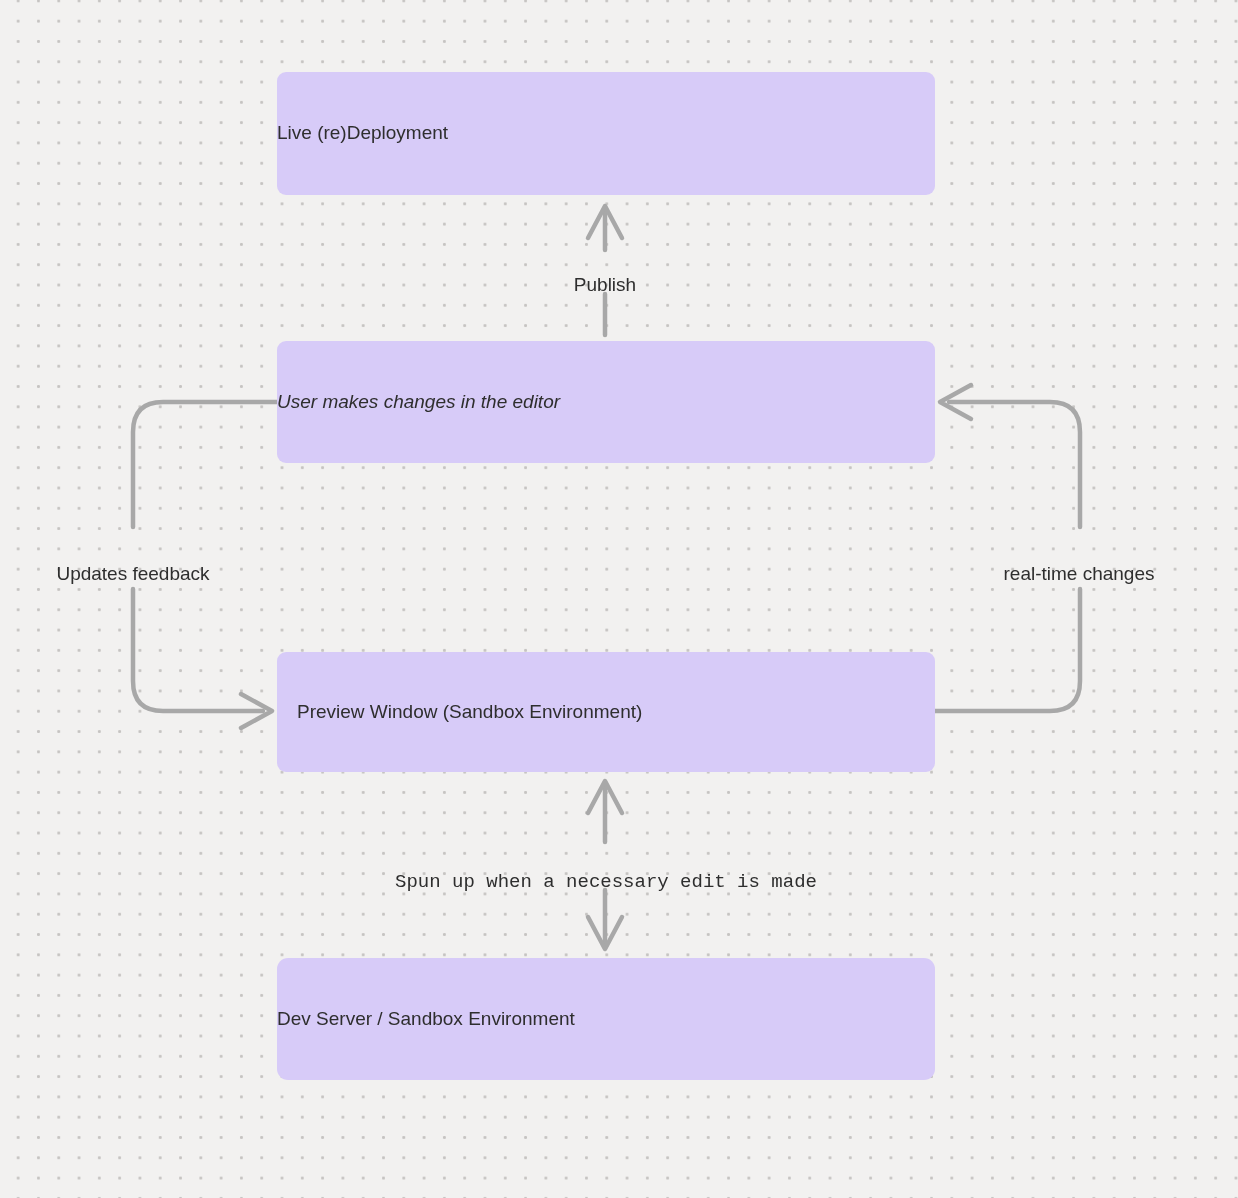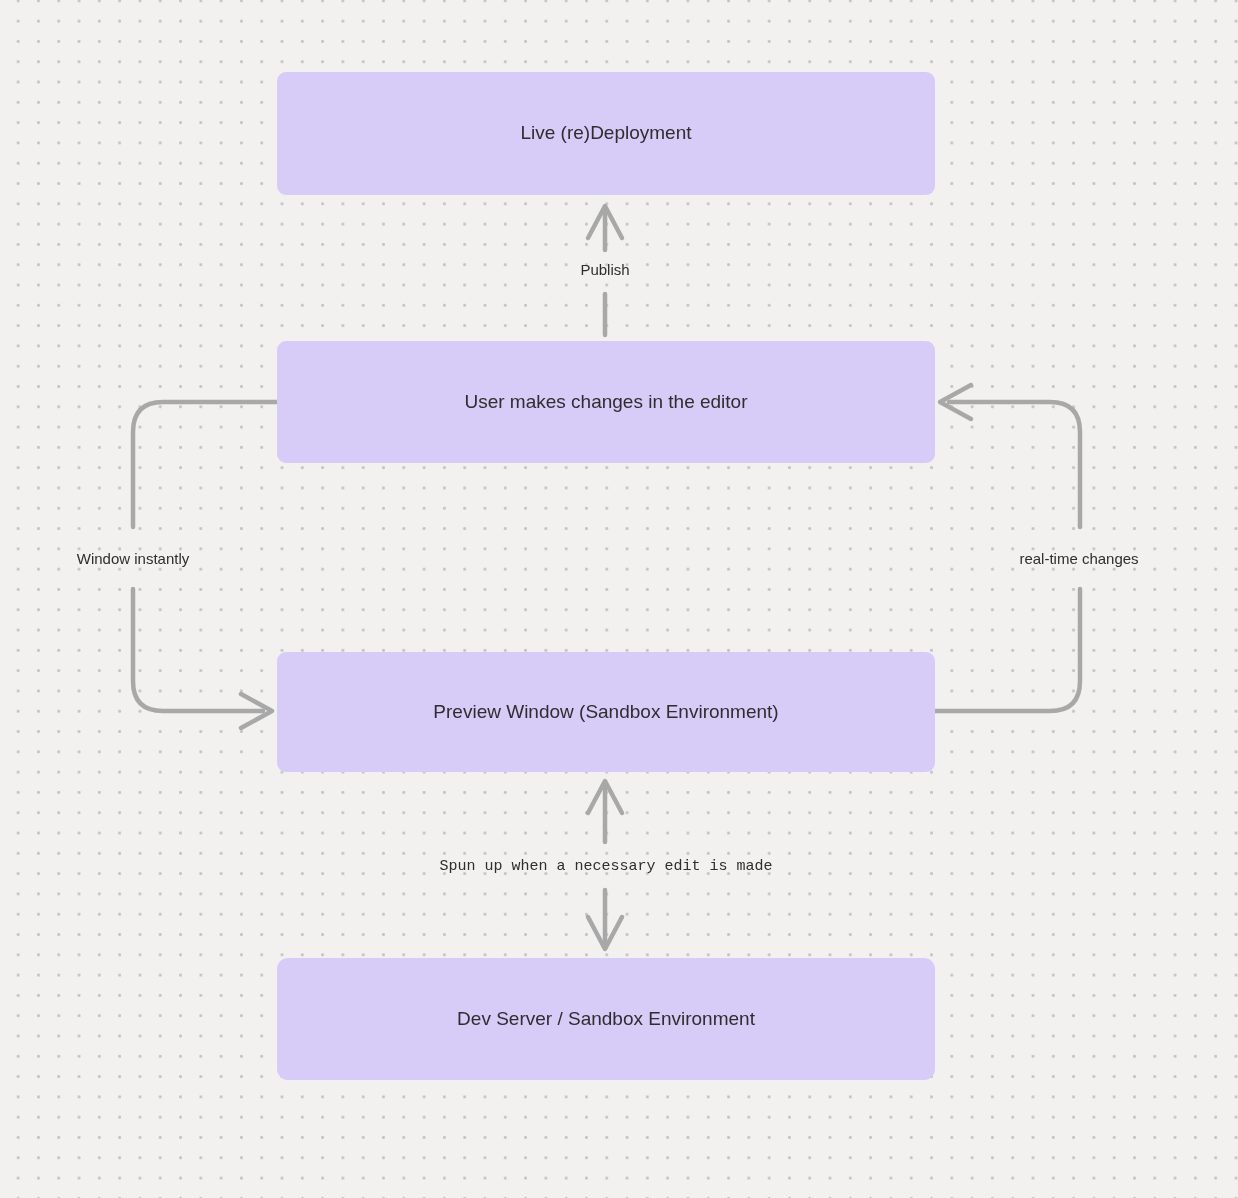--- a/index.html
+++ b/index.html
@@ -37,38 +37,39 @@
     stroke-linejoin: round;
   }
   .node {
     position: absolute;
     left: 277px;
     width: 658px;
     background: var(--node-fill);
     border-radius: 9px;
     display: flex;
     align-items: center;
-    justify-content: center;
+    justify-content: flex-start;
     text-align: center;
   }
   .node span {
     font-size: 19px;
     line-height: 1.3;
     color: var(--text-color);
   }
   .node-1 { top: 72px;  height: 123px; }
-  .node-2 { top: 341px; height: 122px; }
-  .node-3 { top: 652px; height: 120px; }
+  .node-2 { top: 341px; height: 122px; font-style: italic; }
+  .node-3 { top: 652px; height: 120px; padding-left: 20px; }
   .node-4 { top: 958px; height: 122px; border-radius: 11px; }
   .edge-label {
     position: absolute;
     transform: translate(-50%, -50%);
     white-space: nowrap;
-    font-size: 15px;
+    font-size: 19px;
     color: var(--text-color);
+    margin-top: 16px;
   }
   .label-publish  { left: 605px;  top: 269px; }
   .label-updates  { left: 133px;  top: 558px; }
   .label-feedback { left: 1079px; top: 558px; }
   .label-spunup   { left: 606px;  top: 866px; font-family: Liberation Mono, monospace; }
 </style>
 </head>
 <body>
 
 <div class="canvas">
@@ -111,17 +112,17 @@
 
   <div class="node node-3">
     <span>Preview Window (Sandbox Environment)</span>
   </div>
 
   <div class="node node-4">
     <span>Dev Server / Sandbox Environment</span>
   </div>
 
   <div class="edge-label label-publish">Publish</div>
-  <div class="edge-label label-updates">Window instantly</div>
+  <div class="edge-label label-updates">Updates feedback</div>
   <div class="edge-label label-feedback">real-time changes</div>
   <div class="edge-label label-spunup">Spun up when a necessary edit is made</div>
 
 </div>
 
 </body></html>

